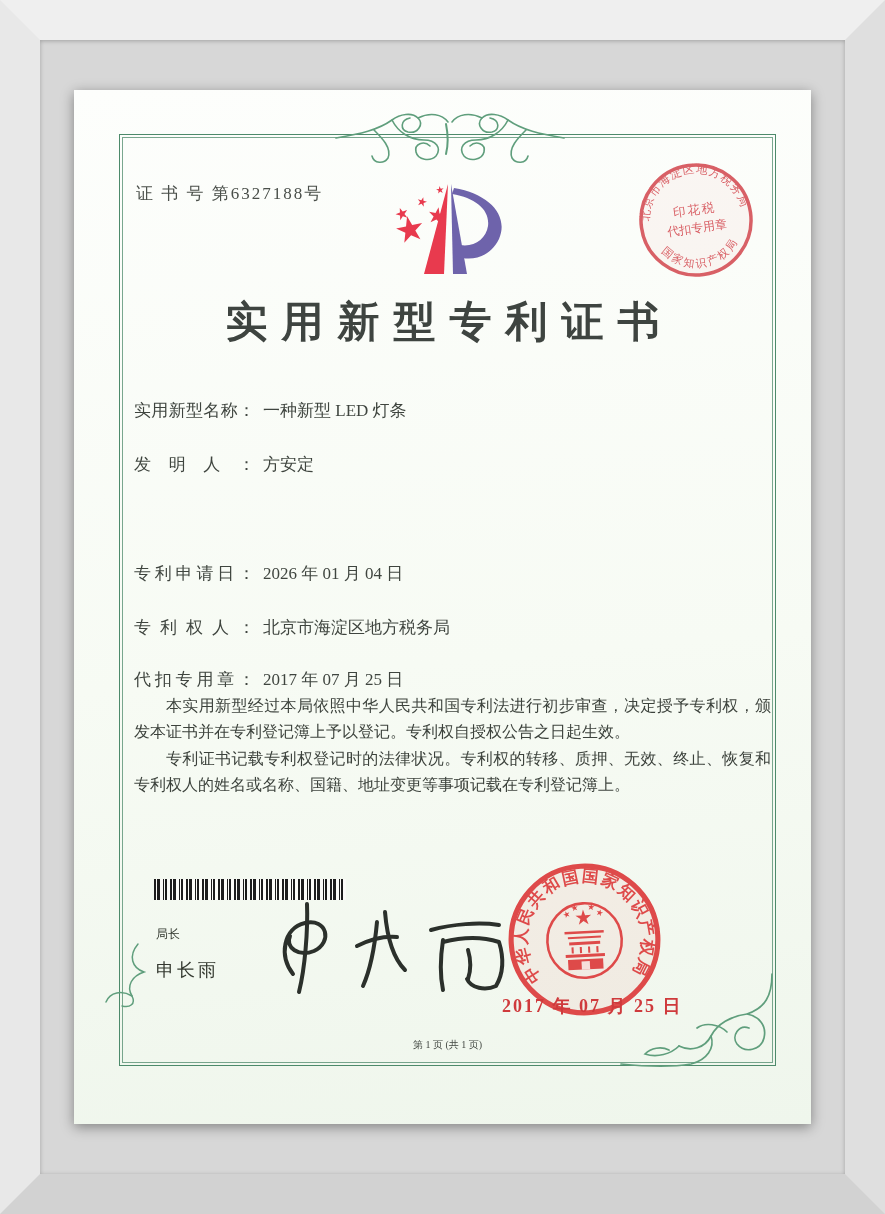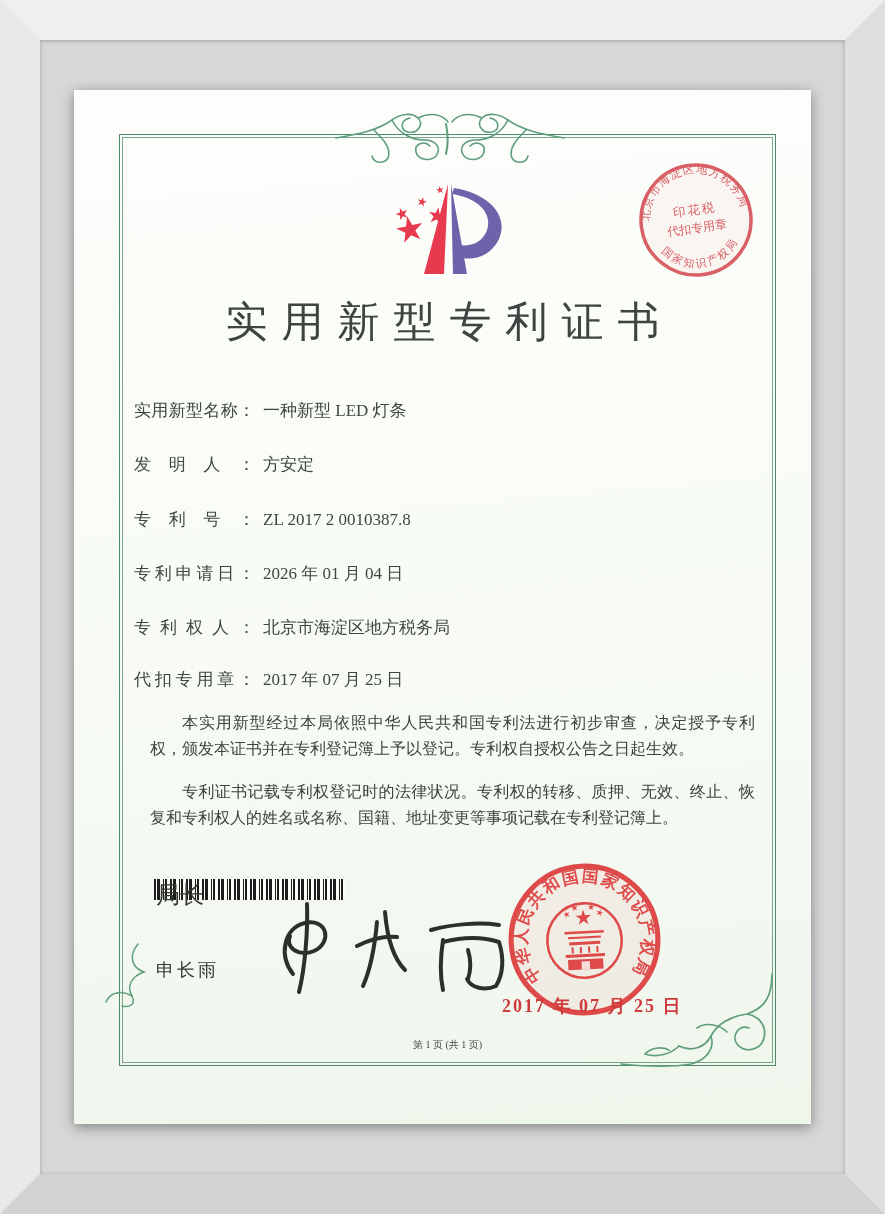--- a/index.html
+++ b/index.html
@@ -16,30 +16,30 @@
     box-shadow:0 3px 12px rgba(0,0,0,.4);}
   .green-border{position:absolute;left:45px;top:44px;width:657px;height:932px;
     border:1.5px solid var(--border-green,#4d8a6b);}
   .green-border::after{content:"";position:absolute;inset:2px;border:1px solid var(--border-green,#4d8a6b);opacity:.75;}
   svg.deco{position:absolute;overflow:visible;}
   .cert-no{position:absolute;left:62px;top:92px;font-size:17px;letter-spacing:2px;color:#4a4f4a;}
   .logo{position:absolute;left:308px;top:86px;}
   .tax-stamp{position:absolute;left:562px;top:70px;transform:rotate(-8deg);opacity:.88;}
   .tax-stamp text{font-family:"Liberation Serif",serif;fill:var(--stamp-red,#d44b52);}
   .title{position:absolute;left:0;top:204px;width:737px;margin:0;text-align:center;
-    font-size:42px;font-weight:400;letter-spacing:14px;text-indent:14px;color:#3e4440;}
+    font-size:42px;font-weight:700;letter-spacing:14px;text-indent:14px;color:#3e4440;}
   .field-row{position:absolute;left:60px;height:24px;font-size:17px;color:#3f453f;white-space:nowrap;}
   .f-label{display:inline-block;width:121px;text-align-last:justify;-moz-text-align-last:justify;}
   .f-value{margin-left:8px;}
   .paras{position:absolute;left:60px;top:604px;width:637px;font-size:16px;line-height:26.4px;
     color:#3c423c;text-align:justify;}
-  .paras p{margin:16px;text-indent:2em;}
+  .paras p{margin:0;text-indent:2em;font-family:Liberation Mono, monospace;}
   .barcode{position:absolute;left:80px;top:789px;width:192px;height:21px;
     background:repeating-linear-gradient(90deg,#1c1c1c 0 2px,#fbfbf8 2px 3px,#1c1c1c 3px 6px,#fbfbf8 6px 9px,#1c1c1c 9px 10px,#fbfbf8 10px 11px,#1c1c1c 11px 13px,#fbfbf8 13px 16px);}
-  .director-label{position:absolute;left:82px;top:789px;font-size:24px;color:#33382f;font-family:"Liberation Sans",sans-serif;}
+  .director-label{position:absolute;left:82px;top:836px;font-size:12px;color:#33382f;font-family:"Liberation Sans",sans-serif;}
   .director-name{position:absolute;left:82px;top:868px;font-size:18px;color:#33382f;letter-spacing:3px;font-family:"Liberation Sans",sans-serif;}
   .signature{position:absolute;left:185px;top:808px;}
   .seal{position:absolute;left:433px;top:772px;transform:rotate(-3deg);opacity:.92;}
   .seal text{font-family:"Liberation Serif",serif;fill:var(--seal-red,#dd3c3c);}
   .seal-date{position:absolute;left:428px;top:904px;font-size:18px;letter-spacing:2px;
     color:var(--date-red,#cf3a3c);font-weight:600;z-index:5;}
   .footer{position:absolute;left:45px;top:948px;width:657px;text-align:center;font-size:10px;color:#444a44;}
 </style>
 </head>
 <body>
@@ -73,20 +73,21 @@
         </g>
       </svg>
 
       <svg class="deco" style="left:26px;top:854px;" width="44" height="64" viewBox="0 0 44 64">
         <g stroke="var(--flourish-green,#5f9e7c)" stroke-width="1.5" fill="none" stroke-linecap="round">
           <path d="M38,0 C 28,12 32,24 44,28 C 32,32 26,42 32,52 C 36,60 30,64 22,62"></path>
           <path d="M32,52 C 22,46 10,48 6,58"></path>
         </g>
       </svg>
 
+      <div class="cert-no">证 书 号 第6327188号</div>
 
       <svg class="logo" width="140" height="115" viewBox="0 0 140 115">
         <defs>
           <path id="star" d="M0,-1 L0.2245,-0.309 L0.951,-0.309 L0.363,0.118 L0.588,0.809 L0,0.382 L-0.588,0.809 L-0.363,0.118 L-0.951,-0.309 L-0.2245,-0.309 Z"></path>
         </defs>
         <polygon points="66,8 62,98 42,98" fill="var(--logo-red,#e83a4e)"></polygon>
         <polygon points="69,8 71,98 85,98" fill="var(--logo-purple,#6e63ab)"></polygon>
         <path d="M72,12 C 108,18 127,40 117,63 C 108,82 88,86 74,80 C 72,77 72,72 74,68 C 90,73 104,64 106,50 C 108,34 94,22 70,18 Z" fill="var(--logo-purple,#6e63ab)"></path>
         <use href="#star" transform="translate(28,54) scale(14) rotate(-12)" fill="var(--logo-red,#e83a4e)"></use>
         <use href="#star" transform="translate(55,40) scale(9) rotate(10)" fill="var(--logo-red,#e83a4e)"></use>
@@ -111,23 +112,20 @@
         <text x="60" y="72" font-size="12" text-anchor="middle">代扣专用章</text>
       </svg>
 
       <h1 class="title">实用新型专利证书</h1>
 
       <div class="field-row" style="top:363px">
         <span class="f-label">发明人：</span><span class="f-value">方安定</span>
       </div>
       <div class="field-row" style="top:309px">
         <span class="f-label">实用新型名称：</span><span class="f-value">一种新型 LED 灯条</span>
-      </div>
-      <div class="field-row" style="top:418px">
-        <span class="f-label">专利号：</span><span class="f-value">ZL 2017 2 0010387.8</span>
       </div>
       <div class="field-row" style="top:472px">
         <span class="f-label">专利申请日：</span><span class="f-value">2026 年 01 月 04 日</span>
       </div>
       <div class="field-row" style="top:526px">
         <span class="f-label">专利权人：</span><span class="f-value">北京市海淀区地方税务局</span>
       </div>
       <div class="field-row" style="top:578px">
         <span class="f-label">代扣专用章：</span><span class="f-value">2017 年 07 月 25 日</span>
       </div>

